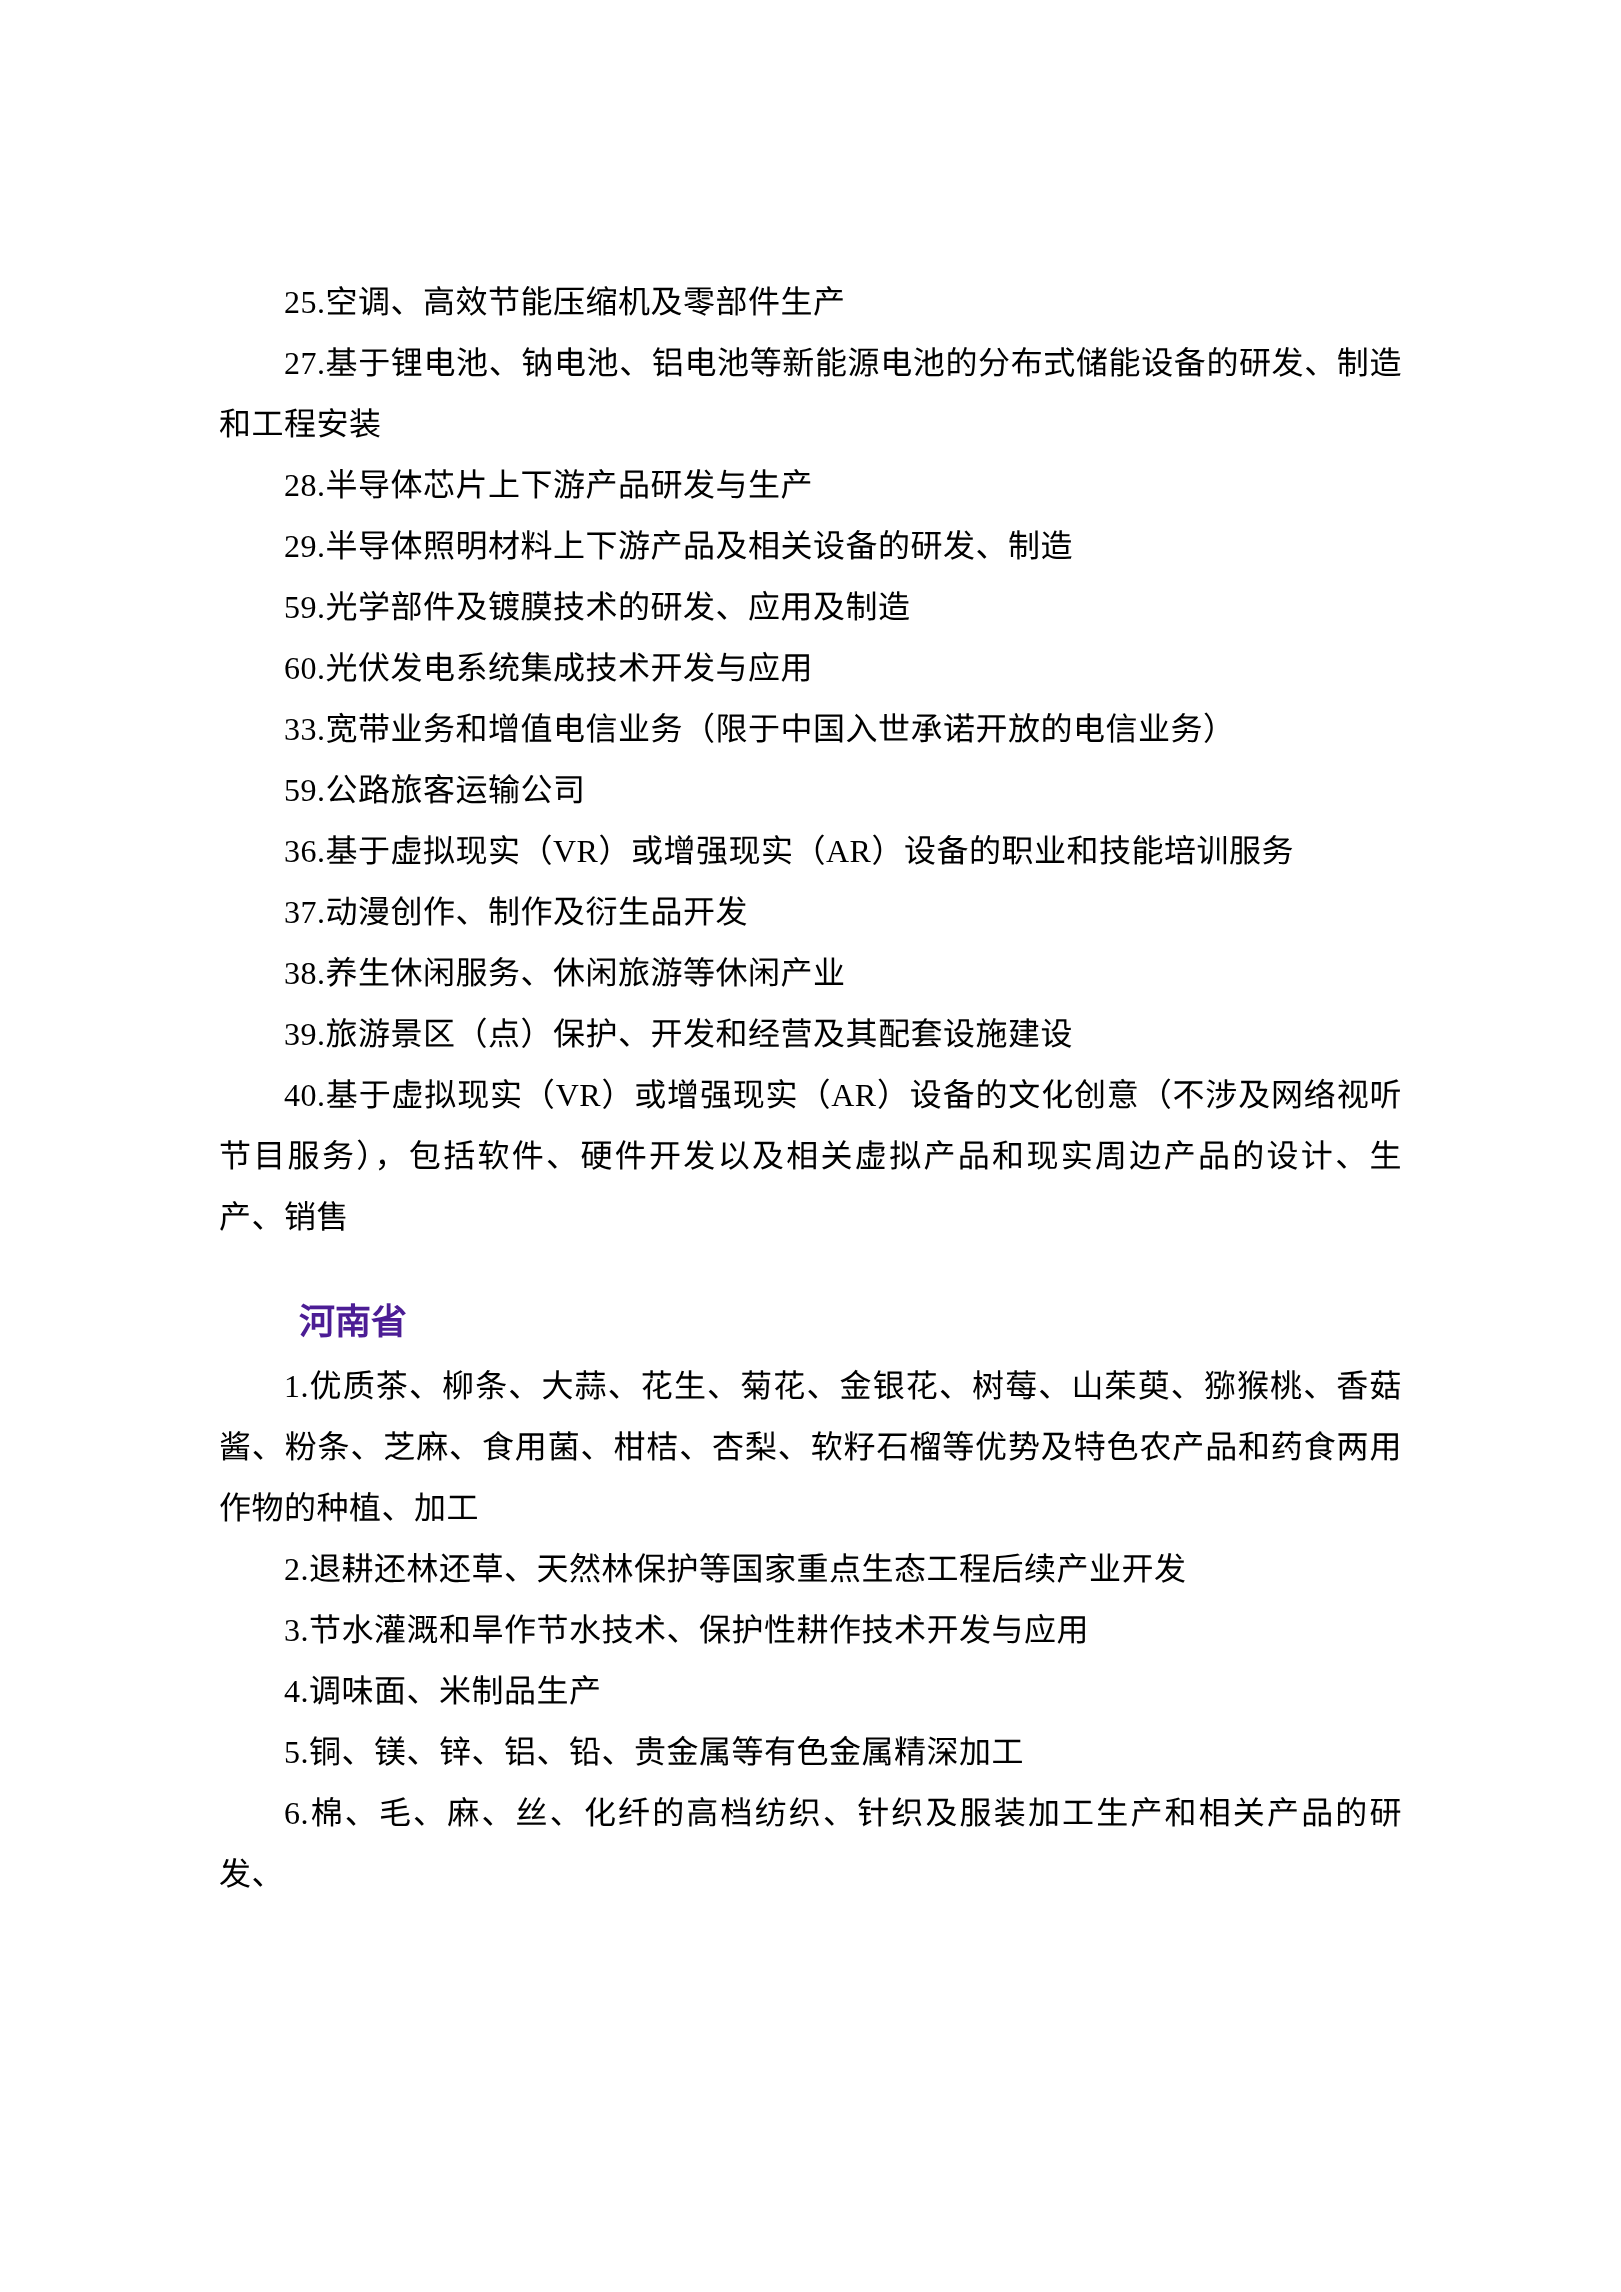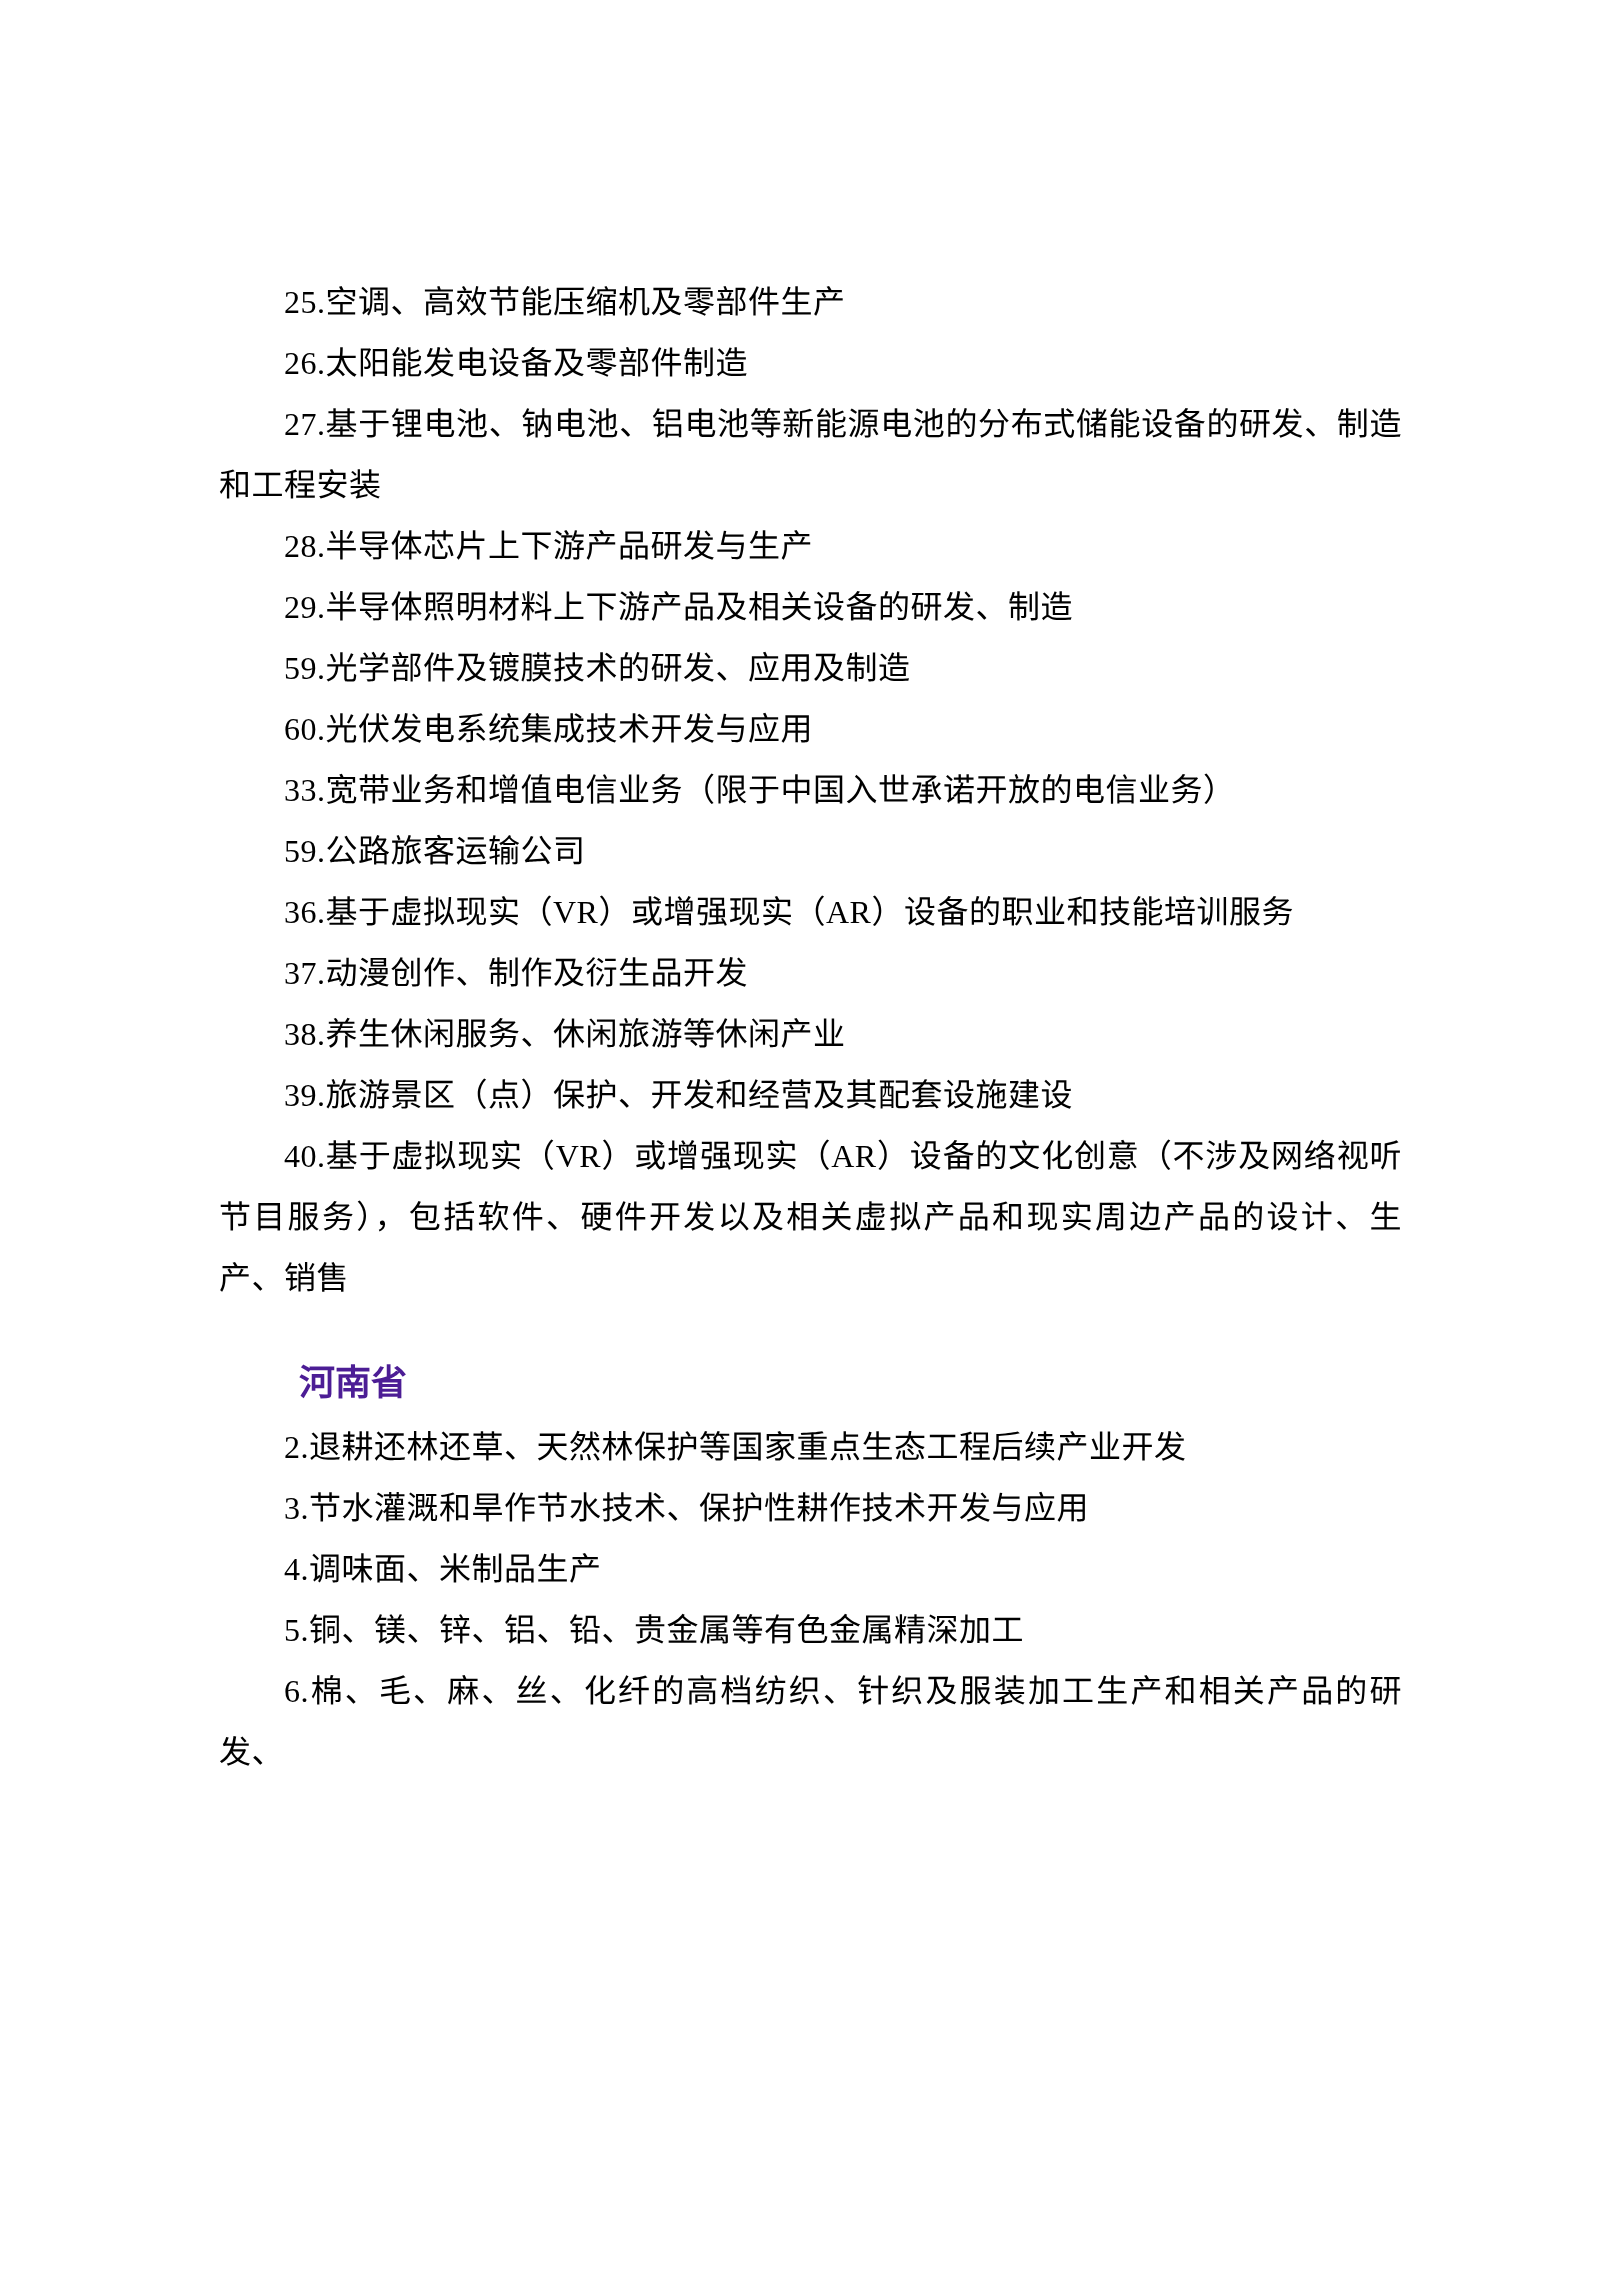--- a/index.html
+++ b/index.html
@@ -43,36 +43,36 @@
     color: #4c1d95;
   }
 </style>
 </head>
 <body>
 
 <div class="page">
   <div class="content">
 
     <p class="item"><span>25.</span><span>空调、高效节能压缩机及零部件生产</span></p>
-    <p class="item"><span>26.</span><span>太阳能发电设备及零部件制造</span></p>
     <p class="item"><span>27.</span><span>基于锂电池、钠电池、铝电池等新能源电池的分布式储能设备的研发、制造和工程安装</span></p>
     <p class="item"><span>28.</span><span>半导体芯片上下游产品研发与生产</span></p>
     <p class="item"><span>29.</span><span>半导体照明材料上下游产品及相关设备的研发、制造</span></p>
     <p class="item"><span>59.</span><span>光学部件及镀膜技术的研发、应用及制造</span></p>
     <p class="item"><span>60.</span><span>光伏发电系统集成技术开发与应用</span></p>
     <p class="item"><span>33.</span><span>宽带业务和增值电信业务（限于中国入世承诺开放的电信业务）</span></p>
     <p class="item"><span>59.</span><span>公路旅客运输公司</span></p>
     <p class="item"><span>36.</span><span>基于虚拟现实（VR）或增强现实（AR）设备的职业和技能培训服务</span></p>
     <p class="item"><span>37.</span><span>动漫创作、制作及衍生品开发</span></p>
     <p class="item"><span>38.</span><span>养生休闲服务、休闲旅游等休闲产业</span></p>
     <p class="item"><span>39.</span><span>旅游景区（点）保护、开发和经营及其配套设施建设</span></p>
     <p class="item"><span>40.</span><span>基于虚拟现实（VR）或增强现实（AR）设备的文化创意（不涉及网络视听节目服务），包括软件、硬件开发以及相关虚拟产品和现实周边产品的设计、生产、销售</span></p>
 
     <h2 class="province">河南省</h2>
 
+    <p class="item"><span>1.</span><span>优质茶、柳条、大蒜、花生、菊花、金银花、树莓、山茱萸、猕猴桃、香菇酱、粉条、芝麻、食用菌、柑桔、杏梨、软籽石榴等优势及特色农产品和药食两用作物的种植、加工</span></p>
     <p class="item"><span>2.</span><span>退耕还林还草、天然林保护等国家重点生态工程后续产业开发</span></p>
     <p class="item"><span>3.</span><span>节水灌溉和旱作节水技术、保护性耕作技术开发与应用</span></p>
     <p class="item"><span>4.</span><span>调味面、米制品生产</span></p>
     <p class="item"><span>5.</span><span>铜、镁、锌、铝、铅、贵金属等有色金属精深加工</span></p>
     <p class="item"><span>6.</span><span>棉、毛、麻、丝、化纤的高档纺织、针织及服装加工生产和相关产品的研发、</span></p>
 
   </div>
 </div>
 
 

